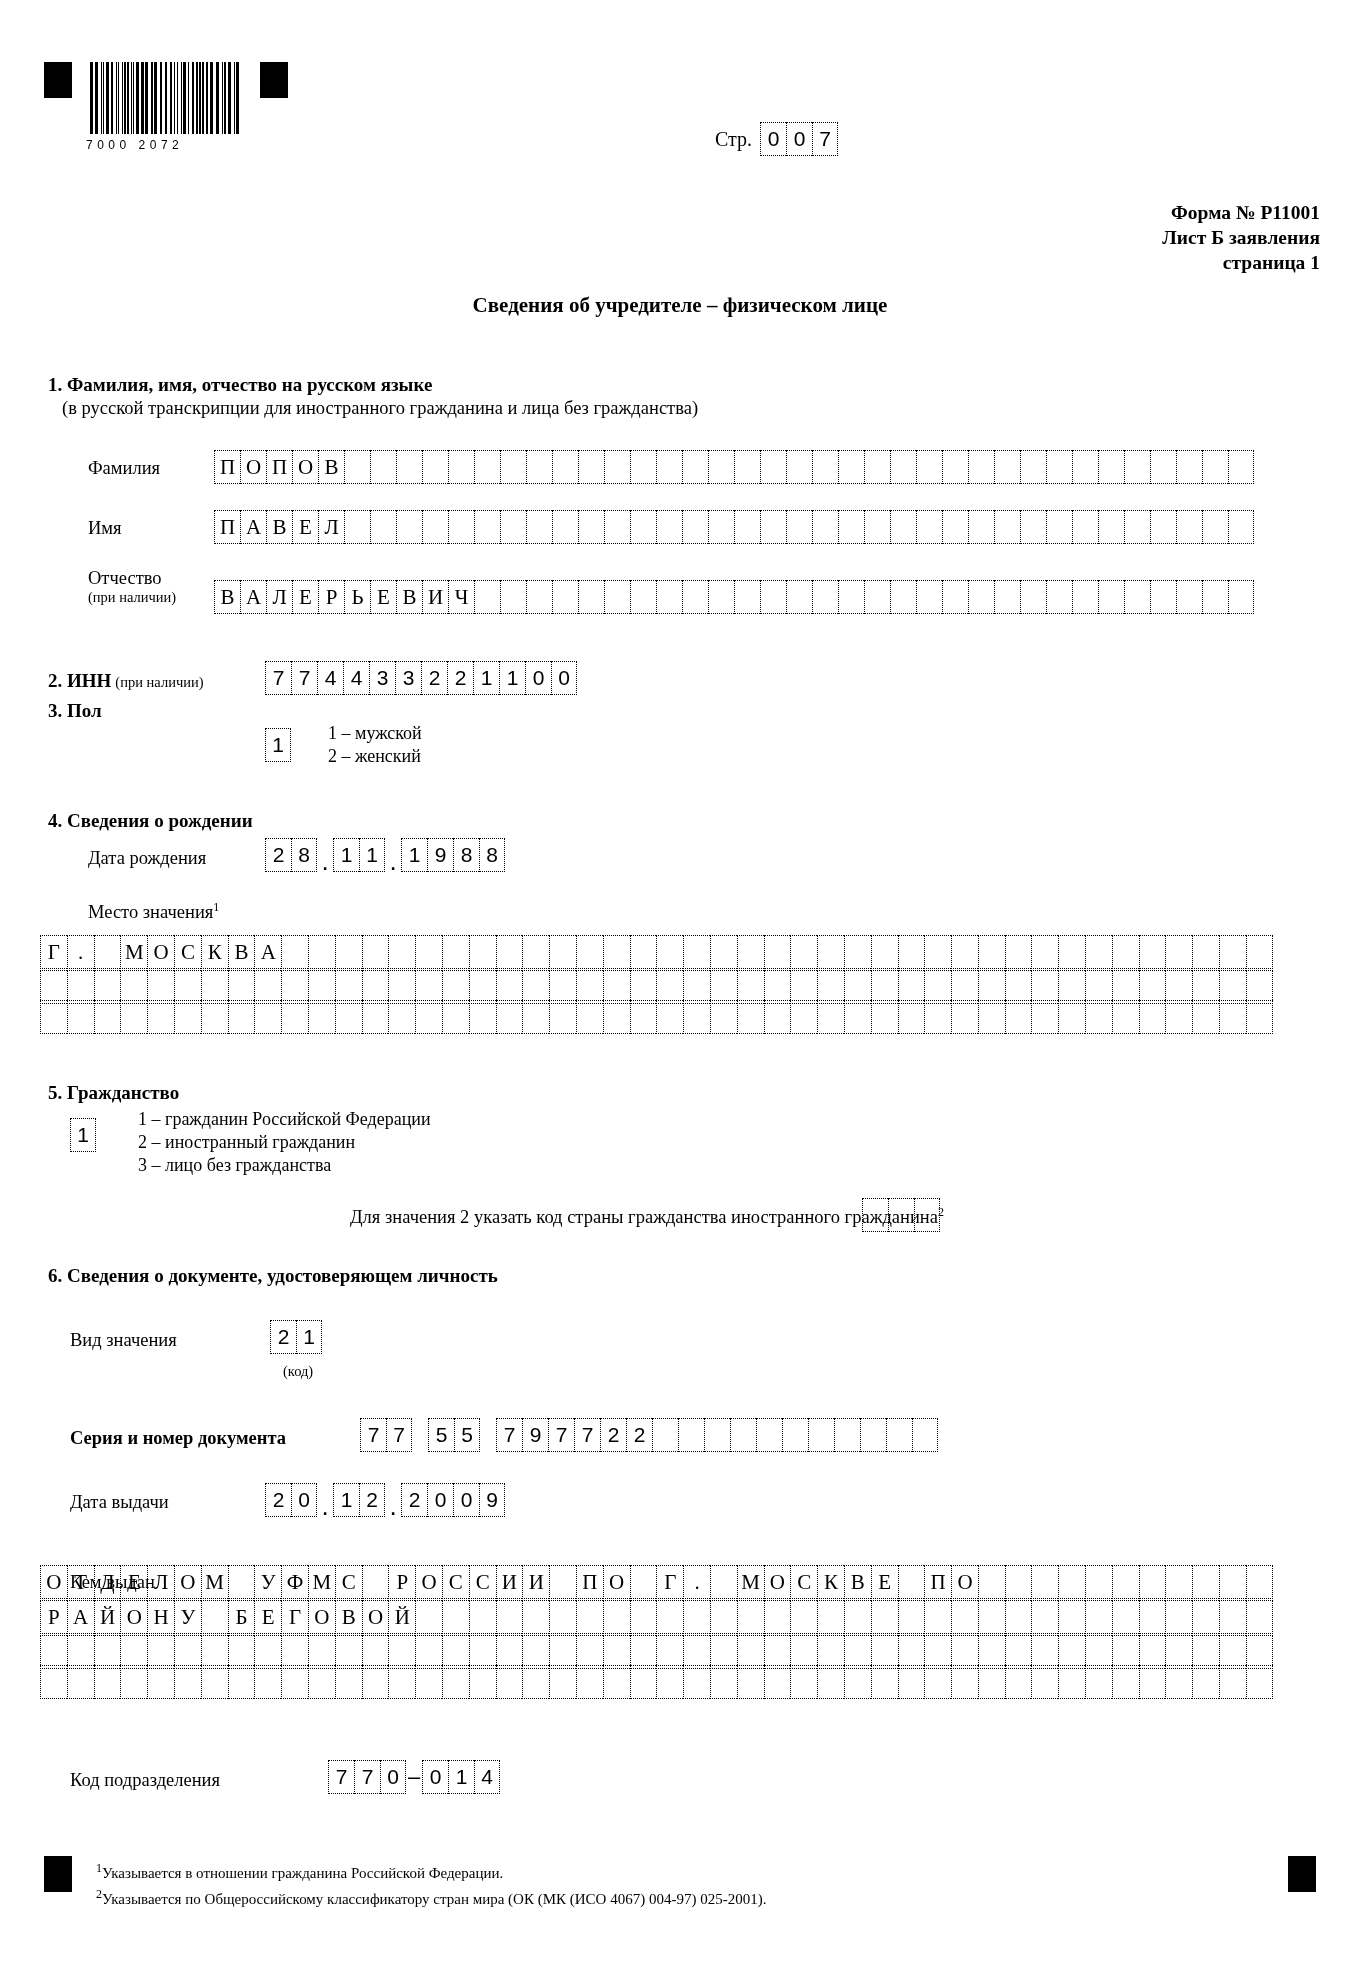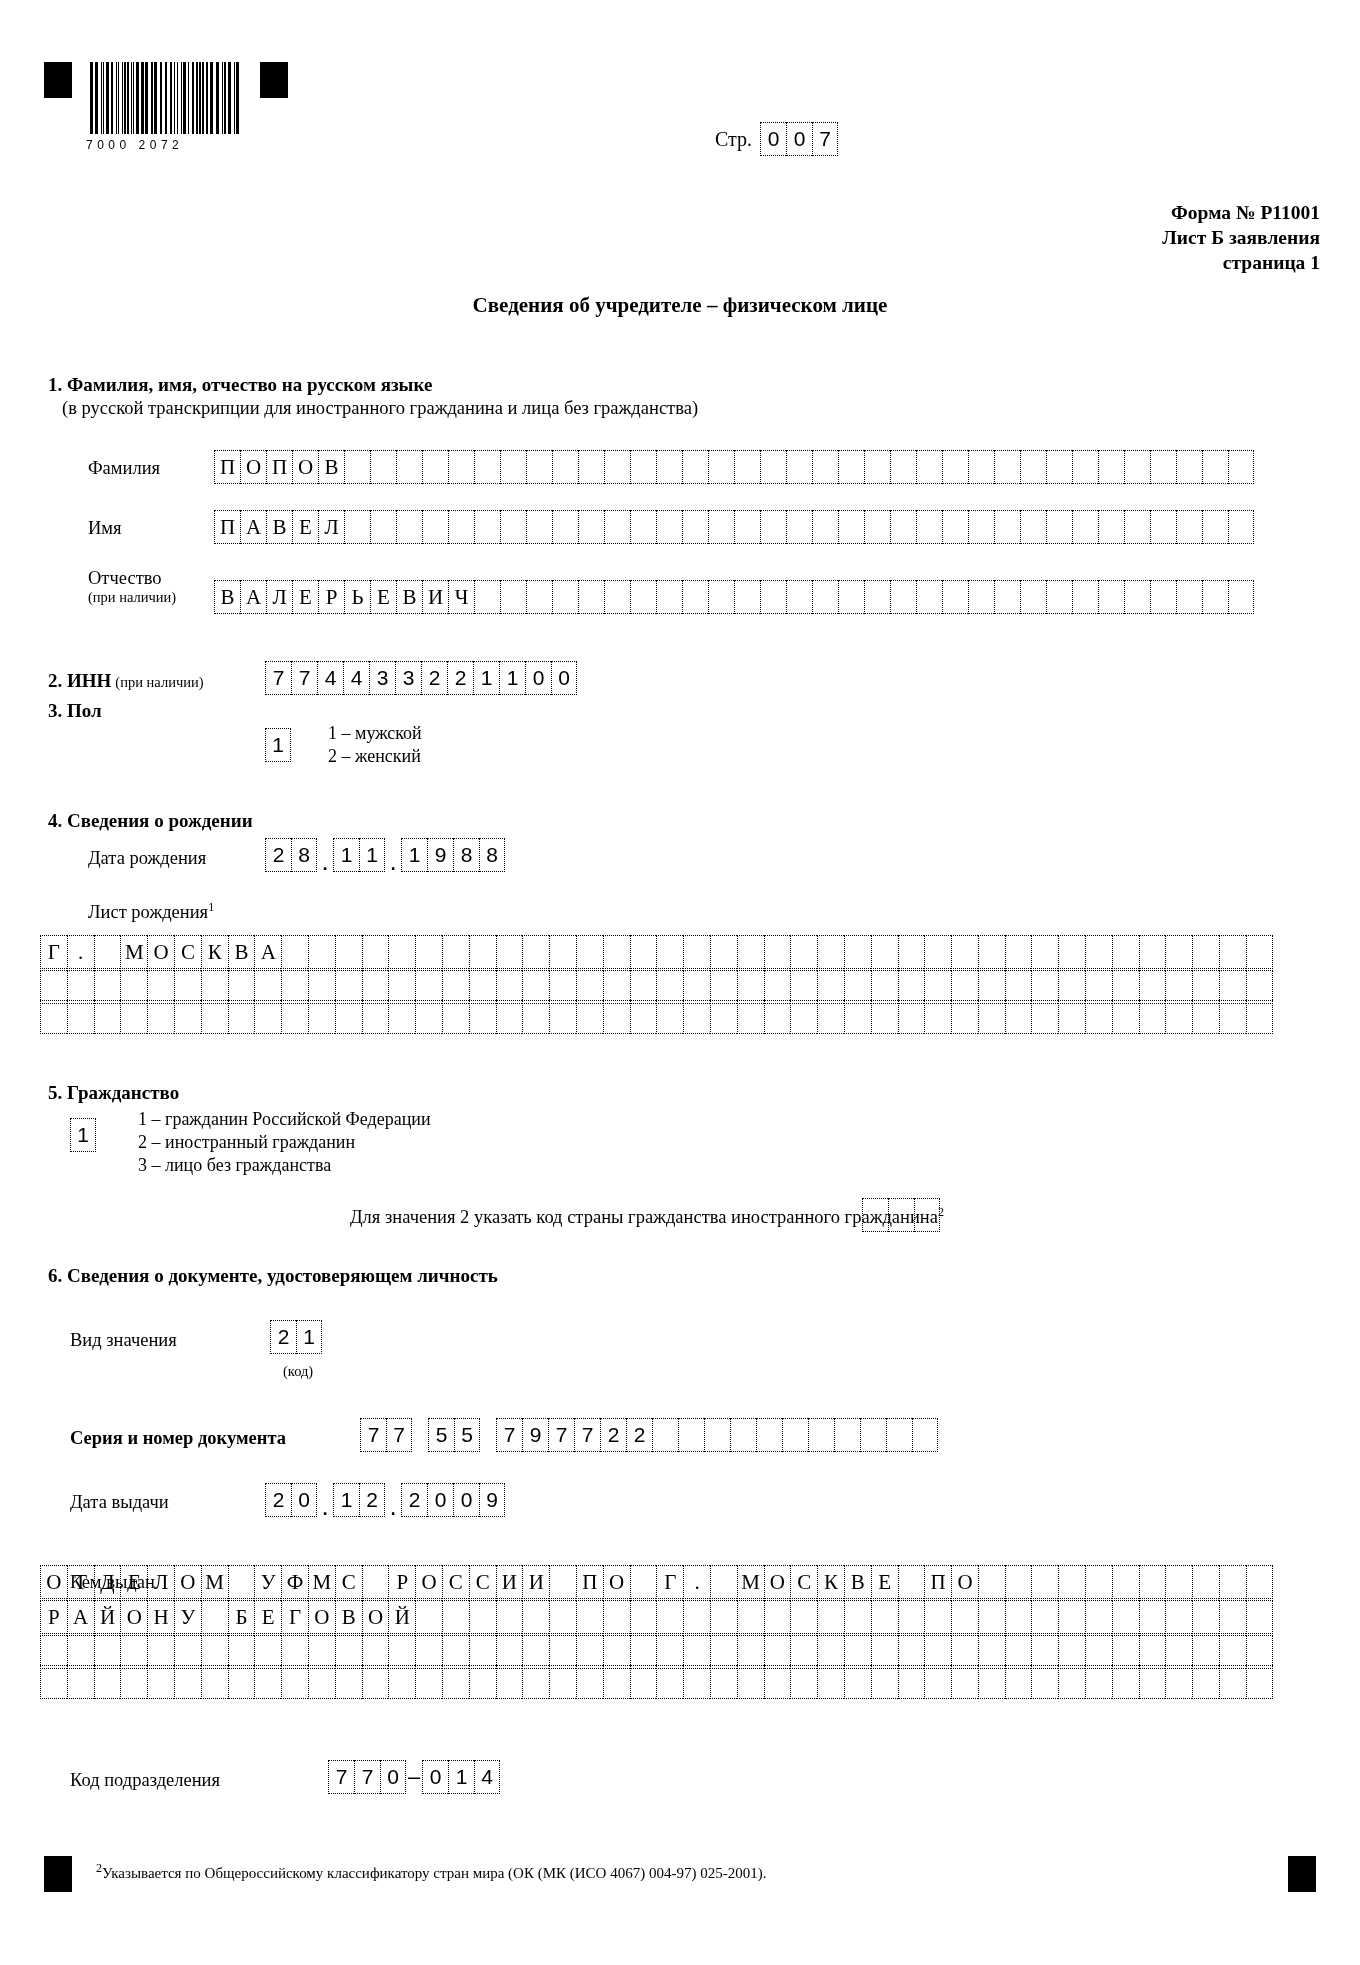--- a/index.html
+++ b/index.html
@@ -408,21 +408,21 @@
       <div class="sep dot">.</div>
       <div class="cells">
         <div class="cell">1</div>
         <div class="cell">9</div>
         <div class="cell">8</div>
         <div class="cell last">8</div>
       </div>
     </div>
 
   <div class="abs field-label" id="pob-label">
-    <span>Лист рождения</span><sup class="fn">1</sup>
+    <span>Место значения</span><sup class="fn">1</sup>
   </div>
   <div class="abs row-full cells wide" id="pob-row1">
       <div class="cell serif">Г</div>
       <div class="cell serif">.</div>
       <div class="cell serif"></div>
       <div class="cell serif">М</div>
       <div class="cell serif">О</div>
       <div class="cell serif">С</div>
       <div class="cell serif">К</div>
       <div class="cell serif">В</div>
@@ -845,16 +845,17 @@
       </div>
       <div class="sep ">–</div>
       <div class="cells">
         <div class="cell">0</div>
         <div class="cell">1</div>
         <div class="cell last">4</div>
       </div>
     </div>
 
   <div class="abs" id="footnotes">
+    <div><sup class="fn">1</sup><span>Указывается в отношении гражданина Российской Федерации.</span></div>
     <div><sup class="fn">2</sup><span>Указывается по Общероссийскому классификатору стран мира (ОК (МК (ИСО 4067) 004-97) 025-2001).</span></div>
   </div>
 
 </div>
 
 </body></html>

